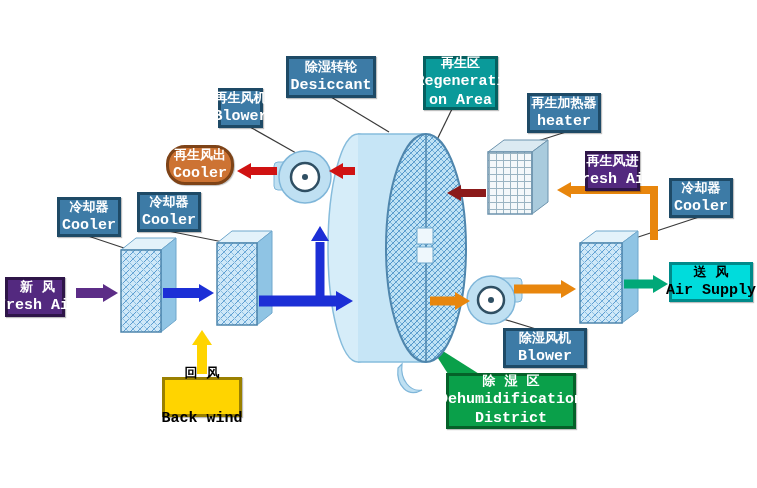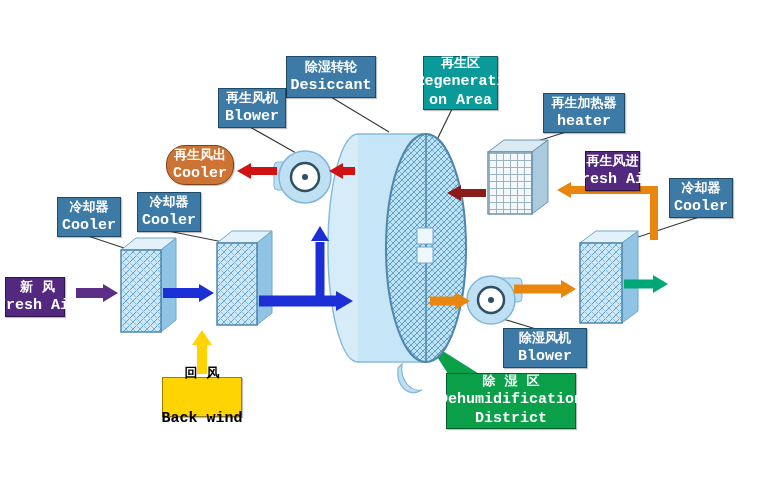--- a/index.html
+++ b/index.html
@@ -5,38 +5,38 @@
   html,body{margin:0;padding:0;background:#ffffff;}
   #stage{
     position:relative;width:757px;height:488px;background:#ffffff;
     overflow:hidden;font-family:"DejaVu Sans",sans-serif;
     outline:1px solid #e6e6e6;
   }
   #shapes{position:absolute;left:0;top:0;width:757px;height:488px;}
   .box{
     position:absolute;display:flex;flex-direction:column;align-items:center;
     justify-content:center;text-align:center;box-sizing:border-box;
-    padding:2px 3px;line-height:1.3;border:1px solid #14b8a6;
+    padding:2px 3px;line-height:1.3;border:3px solid #14b8a6;
     box-shadow:1px 1px 1px rgba(0,0,0,0.25);
   }
   .zh{font-family:"DejaVu Sans",sans-serif;font-weight:bold;font-size:13px;white-space:pre;}
   .en{font-family:"Liberation Mono","DejaVu Sans Mono",monospace;font-weight:bold;font-size:15px;white-space:pre;}
   .c-steel {background:#3d7ba6;color:#ffffff;border-color:#1e4a66;}
   .c-teal  {background:#0a9a9a;color:#ffffff;border-color:#056060;}
   .c-orange{background:#cd7333;color:#ffffff;border-color:#7e4317;border-radius:19px;}
   .c-purple{background:#53297f;color:#ffffff;border-color:#2e1548;}
   .c-yellow{background:#ffd400;color:#000000;border-color:#9a8000;gap:27px;}
   .c-cyan  {background:#00dcdc;color:#000000;border-color:#008a8a;}
   .c-green {background:#0aa04a;color:#ffffff;border-color:#056129;}
 
   
   #lbl-wheel        {left:286px;top:56px;width:90px;height:42px;}
   #lbl-regen-area   {left:423px;top:56px;width:75px;height:54px;}
-  #lbl-regen-blower {left:218px;top:88px;width:68px;height:40px;}
-  #lbl-regen-heater {left:543px;top:93px;width:82px;height:40px;}
+  #lbl-regen-blower {left:218px;top:88px;width:45px;height:40px;}
+  #lbl-regen-heater {left:527px;top:93px;width:74px;height:40px;}
   #lbl-exhaust      {left:166px;top:145px;width:68px;height:40px;}
   #lbl-regen-fresh  {left:585px;top:151px;width:55px;height:40px;}
   #lbl-cooler-1     {left:57px;top:197px;width:64px;height:40px;}
   #lbl-cooler-2     {left:137px;top:192px;width:64px;height:40px;}
   #lbl-cooler-3     {left:669px;top:178px;width:64px;height:40px;}
   #lbl-fresh-air    {left:5px;top:277px;width:60px;height:40px;padding-left:8px;}
   #lbl-back-wind    {left:162px;top:377px;width:80px;height:40px;}
   #lbl-dehum-blower {left:503px;top:328px;width:84px;height:40px;}
   #lbl-air-supply   {left:669px;top:262px;width:84px;height:40px;}
   #lbl-district     {left:446px;top:373px;width:130px;height:56px;}
@@ -239,20 +239,24 @@
   <div class="box c-yellow" id="lbl-back-wind">
     <span class="zh">回  风</span>
     <span class="en">Back wind</span>
   </div>
 
   <div class="box c-steel" id="lbl-dehum-blower">
     <span class="zh">除湿风机</span>
     <span class="en">Blower</span>
   </div>
 
+  <div class="box c-cyan" id="lbl-air-supply">
+    <span class="zh">送  风</span>
+    <span class="en">Air Supply</span>
+  </div>
 
   <div class="box c-green" id="lbl-district">
     <span class="zh">除  湿  区</span>
     <span class="en">Dehumidification</span>
     <span class="en">District</span>
   </div>
 
 </div>
 
 </body></html>

